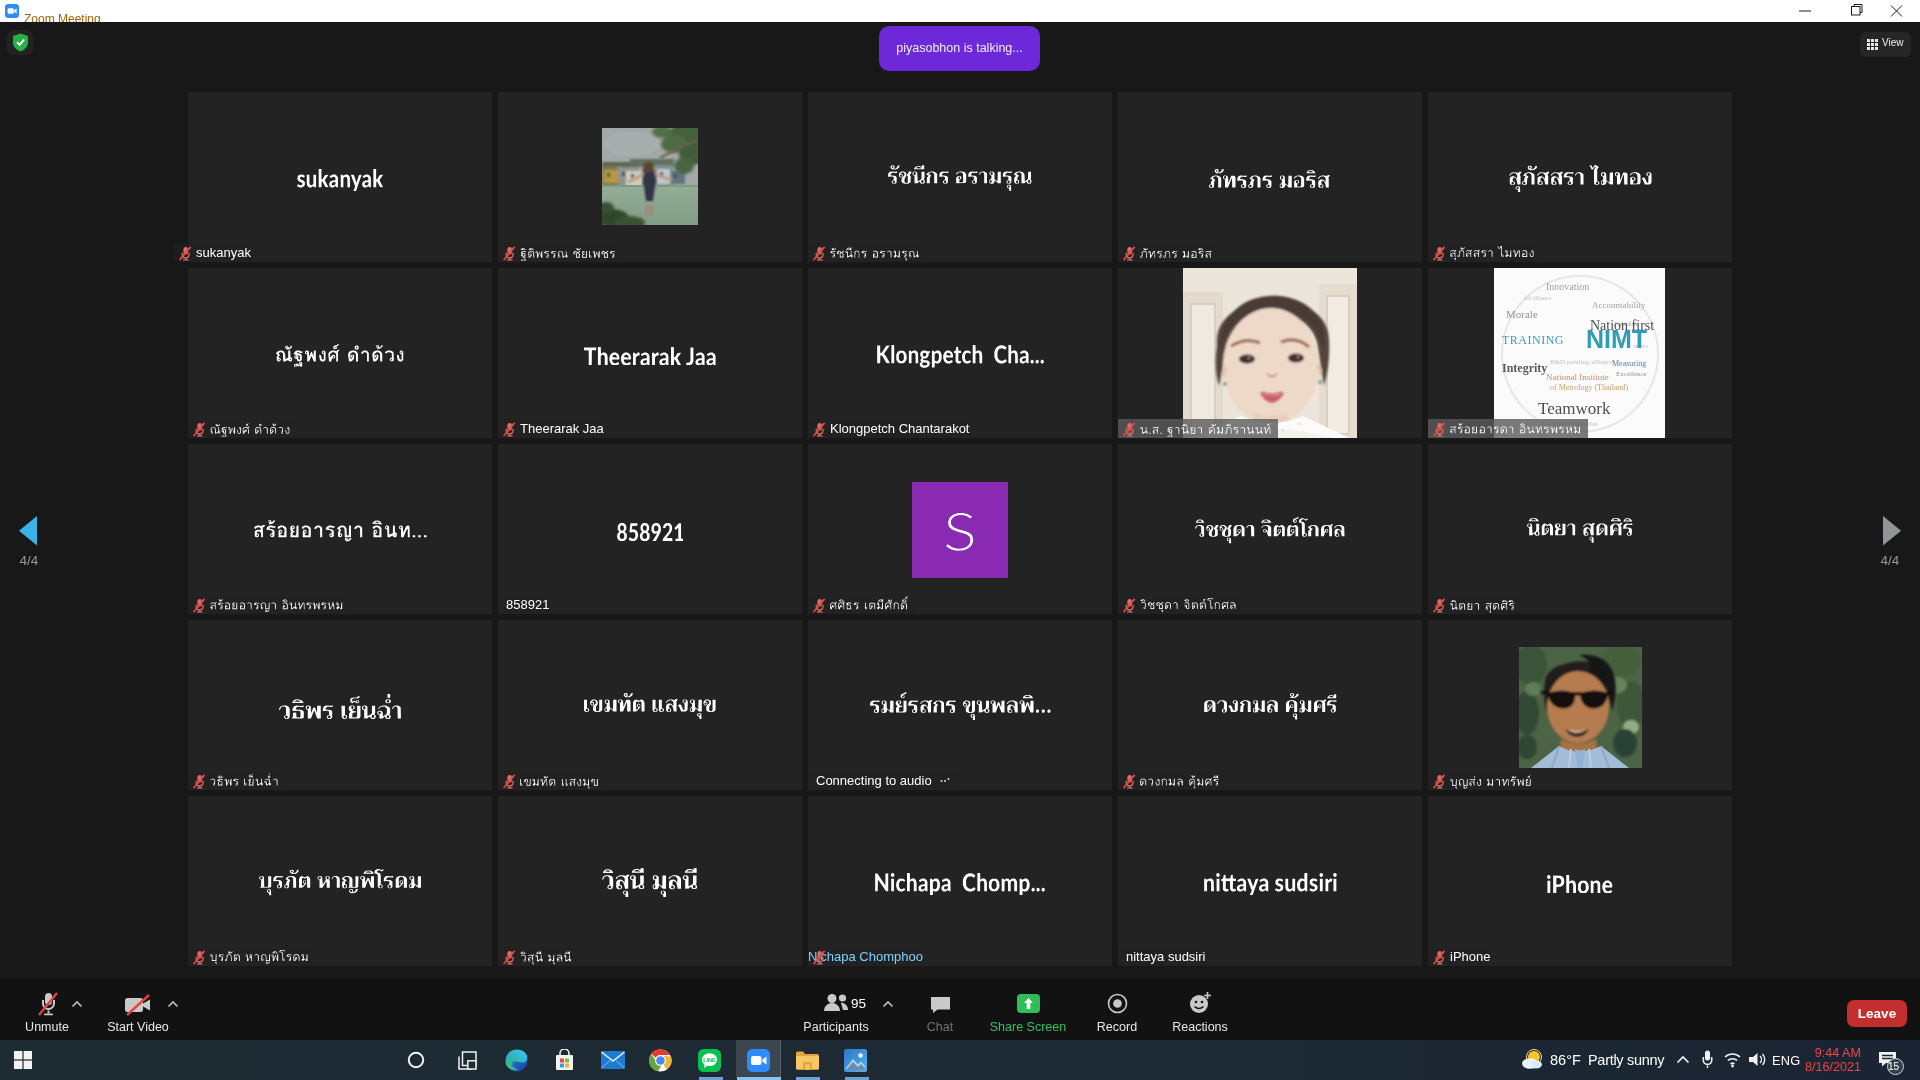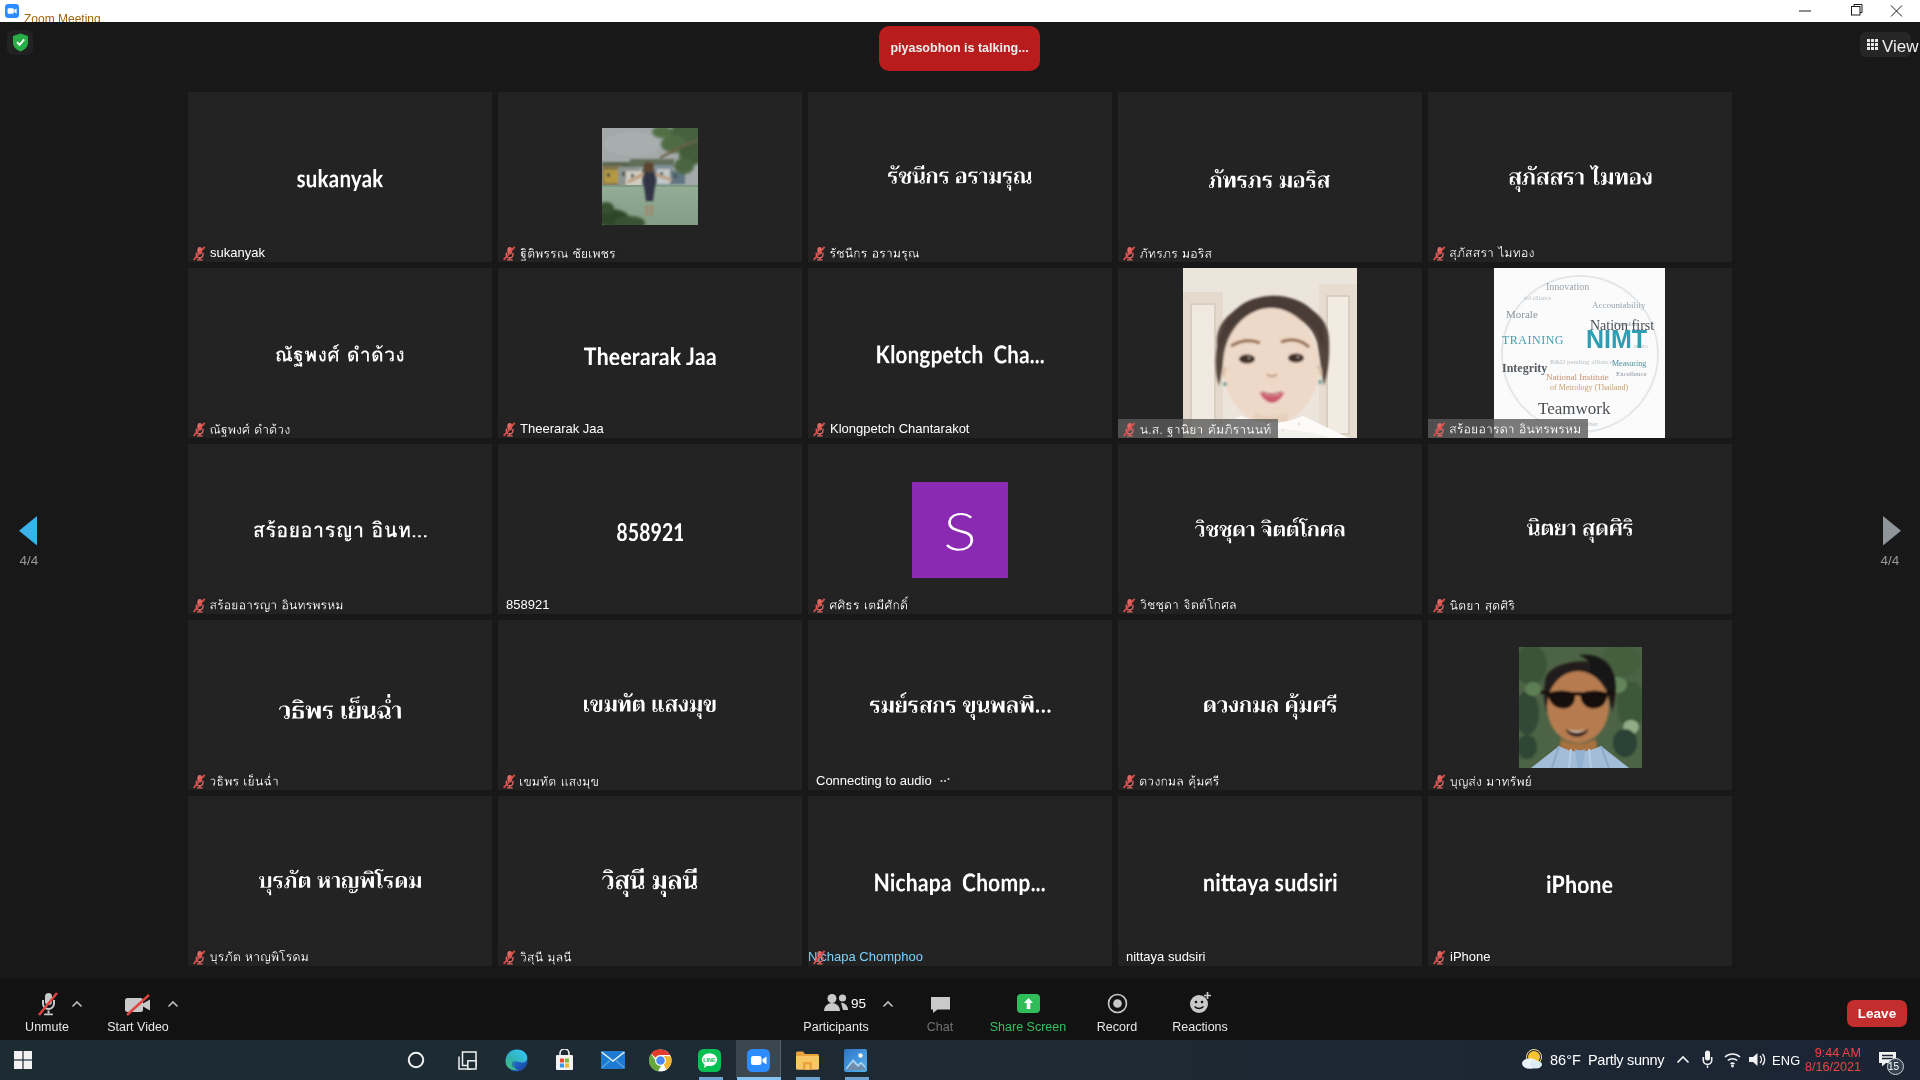--- a/index.html
+++ b/index.html
@@ -18,34 +18,34 @@
         <path d="M61 6.5v-2h8v8h-2"></path>
 <path d="M98 5.5 109 16.5M109 5.5 98 16.5"></path>
 </svg>
 </div>
 <div class="abs" style="left:0;top:22px;width:1920px;height:956px;background:#181818"></div>
 <div class="abs" style="left:7px;top:30px;width:26px;height:25px;background:#222;border-radius:6px"></div>
 <svg class="abs" style="left:12px;top:33px" width="17" height="19" viewBox="0 0 17 19">
       <path d="M8.5 0.5 16 3v6.2c0 4.6-3.2 7.6-7.5 9.3C4.2 16.8 1 13.8 1 9.2V3z" fill="#27ae47"></path>
       <path d="M5 9.2 7.6 11.8 12.2 6.4" stroke="#fff" stroke-width="1.9" fill="none"></path>
     </svg>
-<div class="abs" style="left:879px;top:26px;width:161px;height:45px;background:#b91c1c;border-radius:10px;text-align:center;line-height:45px;font-size:12.5px;font-weight:700;color:#efefef;white-space:nowrap">piyasobhon is talking...</div>
+<div class="abs" style="left:879px;top:26px;width:161px;height:45px;background:#6d28d9;border-radius:10px;text-align:center;line-height:45px;font-size:12.5px;font-weight:400;color:#efefef;white-space:nowrap">piyasobhon is talking...</div>
 <div class="abs" style="left:1860px;top:32px;width:51px;height:25px;background:#262626;border-radius:6px">
 <svg class="abs" style="left:7px;top:7px" width="11" height="11" viewBox="0 0 11 11" fill="#e8e8e8">
         <rect width="3" height="3"></rect>
         <rect x="4" width="3" height="3"></rect>
         <rect x="8" width="3" height="3"></rect>
         <rect y="4" width="3" height="3"></rect>
         <rect x="4" y="4" width="3" height="3"></rect>
         <rect x="8" y="4" width="3" height="3"></rect>
         <rect y="8" width="3" height="3"></rect>
         <rect x="4" y="8" width="3" height="3"></rect>
         <rect x="8" y="8" width="3" height="3"></rect>
       </svg>
-<span class="abs" style="left:22px;top:4.5px;font-size:17px;color:#f0f0f0">View</span>
+<span class="abs" style="left:22px;top:4.5px;font-size:10px;color:#f0f0f0">View</span>
     </div>
 <div class="abs" style="left:188px;top:92px;width:304px;height:170px;background:#232323"></div>
 <div class="abs" style="left:498px;top:92px;width:304px;height:170px;background:#232323"></div>
 <div class="abs" style="left:808px;top:92px;width:304px;height:170px;background:#232323"></div>
 <div class="abs" style="left:1118px;top:92px;width:304px;height:170px;background:#232323"></div>
 <div class="abs" style="left:1428px;top:92px;width:304px;height:170px;background:#232323"></div>
 <div class="abs" style="left:188px;top:268px;width:304px;height:170px;background:#232323"></div>
 <div class="abs" style="left:498px;top:268px;width:304px;height:170px;background:#232323"></div>
 <div class="abs" style="left:808px;top:268px;width:304px;height:170px;background:#232323"></div>
 <div class="abs" style="left:1118px;top:268px;width:304px;height:170px;background:#232323"></div>
@@ -294,21 +294,21 @@
 </g>
 <path d="M46 82 q12 7 24 0 q-4 8 -12 8 q-8 0 -12 -8z" fill="#3c2c26"></path>
 <path d="M49 82 q9 4.5 17 0 q-3.7 3.4 -8.5 3.4 q-4.8 0 -8.5 -3.4z" fill="#e4d9d0"></path>
 <path d="M42 92 q17 9 35 0 l3 24 h-42z" fill="#a8713f"></path>
 </g>
 <path d="M12 121 L40 99 Q59 110 82 99 L110 121z" fill="#a3bdd8"></path>
 <path d="M40 99 L33 121 M82 99 L90 121" stroke="#8aaac8" stroke-width="2"></path>
 <path d="M52 102 L50 121 M70 102 L72 121" stroke="#b8cee4" stroke-width="2"></path>
 <path d="M56 102 q5 2.5 10 0 l-2.5 19 h-5z" fill="#93b1d2"></path>
 </svg>
-<div style="position:absolute;left:188px;top:243px;height:19px;background:rgba(35,35,35,0.55);"><svg width="15" height="15" viewBox="0 0 15 15" style="position:absolute;left:4px;top:2.5px">
+<div style="position:absolute;left:174px;top:243px;height:19px;background:rgba(35,35,35,0.55);"><svg width="15" height="15" viewBox="0 0 15 15" style="position:absolute;left:4px;top:2.5px">
         <g fill="#e06a66">
           <rect x="5.4" y="1" width="4.6" height="7.6" rx="2.3"></rect>
           <path d="M3.6 6.8v1.7a4 4 0 0 0 8 0V6.8h-1.3v1.7a2.7 2.7 0 0 1-5.4 0V6.8z"></path>
           <rect x="7" y="11.8" width="1.5" height="1.7"></rect>
           <rect x="4.9" y="13.3" width="5.8" height="1.2" rx="0.5"></rect>
         </g>
         <path d="M1.6 14 L12.6 0.9" stroke="#dc4d48" stroke-width="1.8"></path>
       </svg><span style="display:inline-block;margin-left:22px;font:13px 'Liberation Sans',sans-serif;color:#fff;line-height:19px;white-space:pre">sukanyak</span></div>
 <div style="position:absolute;left:498px;top:243px;height:19px;background:rgba(35,35,35,0.55);width:125px;">
       <svg width="15" height="15" viewBox="0 0 15 15" style="position:absolute;left:4px;top:2.5px">

